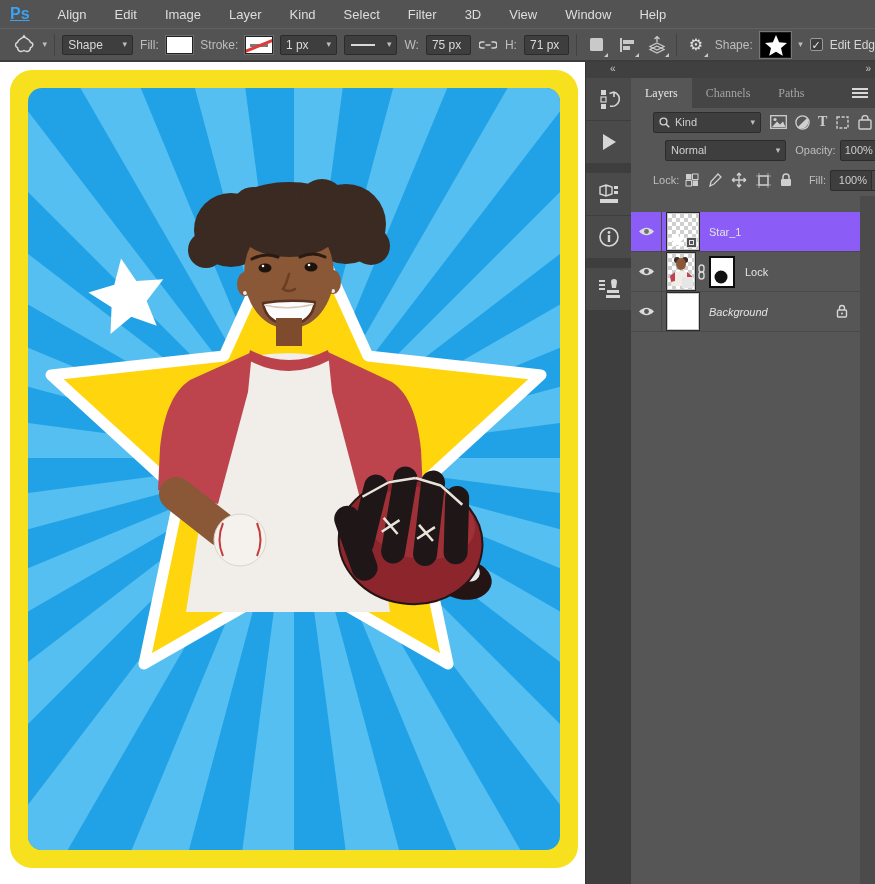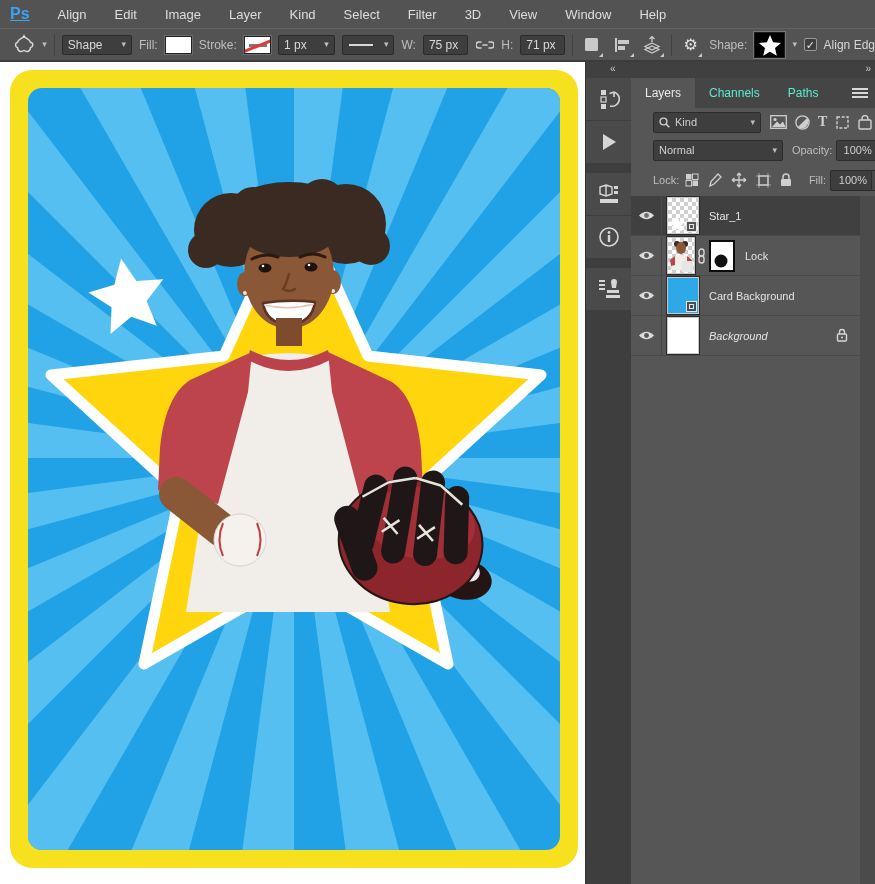--- a/index.html
+++ b/index.html
@@ -42,22 +42,22 @@
   .dock-topbar { position:absolute; left:0; top:0; width:290px; height:16px; color:#c9c9c9; font-size:10px; }
   .collapse-left { position:absolute; left:24px; top:1px; letter-spacing:-1px; }
   .collapse-right { position:absolute; right:6px; top:1px; letter-spacing:-1px; }
 
   .icon-strip { position:absolute; left:0; top:16px; width:45px; height:806px; background:#3e3e3e; }
   .strip-tile { width:45px; height:42px; background:#4a4a4a; margin-bottom:1px;
     display:flex; align-items:center; justify-content:center; color:#d6d6d6; }
   .strip-gap { height:9px; }
 
   .panel { position:absolute; left:45px; top:16px; width:245px; height:806px; background:#565656; font-size:11px; color:#cfcfcf; }
-  .tabsbar { position:absolute; left:0; top:0; width:245px; height:30px; background:#454545; display:flex; align-items:stretch; }
-  .tab { padding:0 14px; display:flex; align-items:center; font-size:12px; color:#5eead4; }
+  .tabsbar { position:absolute; left:0; top:0; width:245px; height:30px; background:#454545; display:flex; align-items:stretch;font-family:Liberation Serif, serif; }
+  .tab { padding:0 14px; display:flex; align-items:center; font-size:12px; color:#a3a3a3; }
   .tab.active { background:#565656; color:#e8e8e8; }
   .panel-menu-icon { position:absolute; right:8px; top:10px; width:16px; height:10px;
     border-top:2px solid #d8d8d8; border-bottom:2px solid #d8d8d8; }
   .panel-menu-icon::after { content:""; display:block; margin-top:2px; height:2px; background:#d8d8d8; }
 
   .ctrl-row { position:absolute; left:16px; width:245px; display:flex; align-items:center; }
   .row-search { top:30px; height:28px; }
   .row-blend  { top:58px; height:28px; }
   .row-lock   { top:86px; height:32px; }
   .pbox { height:21px; background:#3e3e3e; border:1px solid #2c2c2c; border-radius:2px;
@@ -66,21 +66,21 @@
     display:flex; align-items:center; justify-content:flex-end; padding:0 4px; width:42px; }
   .vchev { height:21px; width:16px; background:#484848; border:1px solid #2c2c2c; border-left:none;
     border-radius:0 2px 2px 0; display:flex; align-items:center; justify-content:center; }
   .filter-icons { display:flex; align-items:center; gap:8px; margin-left:9px; }
   .lock-icons { display:flex; align-items:center; gap:9px; margin-left:6px; }
   .plabel { color:#bebebe; }
 
   .layer-list { position:absolute; left:0; top:118px; width:245px; }
   .gutter { position:absolute; right:0; top:118px; bottom:0; width:16px; background:#4b4b4b; }
   .lrow { position:relative; width:229px; height:40px; display:flex; align-items:center; border-bottom:1px solid #494949; }
-  .lrow.selected { background:#404040; }
+  .lrow.selected { background:#8b5cf6;margin-top:16px; }
   .eyecell { width:31px; height:40px; display:flex; align-items:center; justify-content:center; border-right:1px solid #494949; flex:0 0 auto; }
   .thumb { position:relative; width:32px; height:37px; border:1px solid #c9c9c9; outline:1px solid #2a2a2a; margin-left:5px; flex:0 0 auto; overflow:hidden; }
   .checker { background-color:#fff;
     background-image:linear-gradient(45deg,#cfcfcf 25%,transparent 25%,transparent 75%,#cfcfcf 75%),
                      linear-gradient(45deg,#cfcfcf 25%,transparent 25%,transparent 75%,#cfcfcf 75%);
     background-size:8px 8px; background-position:0 0,4px 4px; }
   .badge { position:absolute; right:1px; bottom:1px; width:11px; height:11px; background:rgba(70,70,70,.92);
     border:1px solid #e6e6e6; }
   .badge.inner::after { content:""; position:absolute; left:2px; top:2px; right:2px; bottom:2px; border:1px solid #e6e6e6; }
   .mask { width:26px; height:32px; background:#fff; border:2px solid #0d0d0d; margin-left:3px; position:relative; flex:0 0 auto; }
@@ -194,21 +194,21 @@
   <span class="shape-swatch">
     <svg width="24" height="22" viewBox="0 0 24 22">
       <polygon points="12,1 15.1,8.2 23,8.9 17,14.1 18.8,21.8 12,17.7 5.2,21.8 7,14.1 1,8.9 8.9,8.2" fill="#fff"></polygon>
     </svg>
   </span>
   <span class="chev">▾</span>
 
   <span class="checkbox">
     <span>✓</span>
   </span>
-  <span>Align Edg</span>
+  <span>Edit Edg</span>
 </div>
 
 <div class="workspace">
 
   <div class="canvas">
     <svg width="585" height="822" viewBox="0 0 585 822">
       <defs>
         <clipPath id="cardClip">
             <rect x="28" y="26" width="532" height="762" rx="14"></rect>
           </clipPath>
@@ -397,21 +397,21 @@
             </svg>
         </span>
         <svg width="13" height="17" viewBox="0 0 13 17" style="margin-left:9px;">
           <rect x="2" y="12" width="9" height="4" rx="1" fill="#e2e2e2"></rect>
           <rect x="5.6" y="6" width="1.8" height="7" fill="#e2e2e2"></rect>
           <circle cx="6.5" cy="4.5" r="4" fill="#d9372f"></circle>
         </svg>
       </div>
 
       <div class="ctrl-row row-blend">
-        <span class="pbox" style="width:136px; margin-left:6px;">
+        <span class="pbox" style="width:136px; margin-left:18px;">
           <span>Normal</span>
           <span class="chev" style="margin-left:auto;">▾</span>
         </span>
         <span class="plabel" style="margin-left:9px;">Opacity:</span>
         <span class="vbox" style="margin-left:4px;">
           <span>100%</span>
         </span>
         <span class="vchev">
             <span class="chev">▾</span>
           </span>
@@ -496,32 +496,20 @@
           <span class="mask">
             <svg width="22" height="28" viewBox="0 0 22 28" style="position:absolute;left:0;top:0;">
                 <circle cx="10" cy="19" r="6.5" fill="#111"></circle>
               </svg>
           </span>
           <span class="lname">Lock</span>
         </div>
 
 
 
-        <div class="lrow">
-          <span class="eyecell">
-            <svg width="17" height="11" viewBox="0 0 17 11">
-                <path d="M1,5.5 Q8.5,-2 16,5.5 Q8.5,13 1,5.5 Z" fill="#dcdcdc"></path>
-                <circle cx="8.5" cy="5.5" r="2.4" fill="#565656"></circle>
-              </svg>
-          </span>
-          <span class="thumb" style="background:#2fa8e8;">
-            <span class="badge inner"></span>
-          </span>
-          <span class="lname">Card Background</span>
-        </div>
 
 
         <div class="lrow">
           <span class="eyecell">
             <svg width="17" height="11" viewBox="0 0 17 11">
                 <path d="M1,5.5 Q8.5,-2 16,5.5 Q8.5,13 1,5.5 Z" fill="#dcdcdc"></path>
                 <circle cx="8.5" cy="5.5" r="2.4" fill="#565656"></circle>
               </svg>
           </span>
           <span class="thumb" style="background:#ffffff;"></span>

